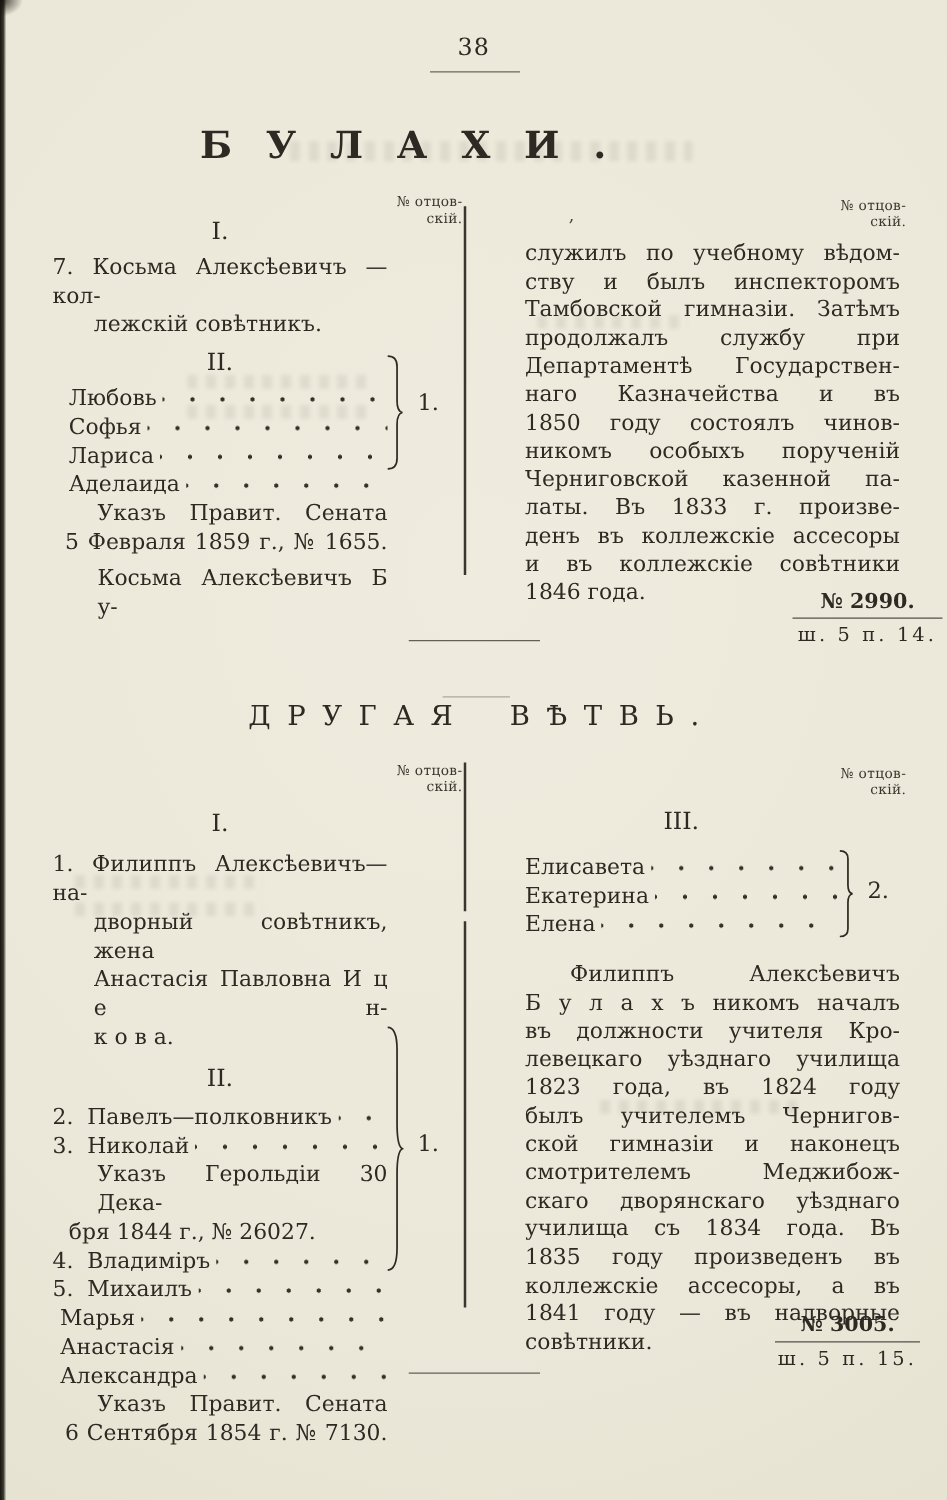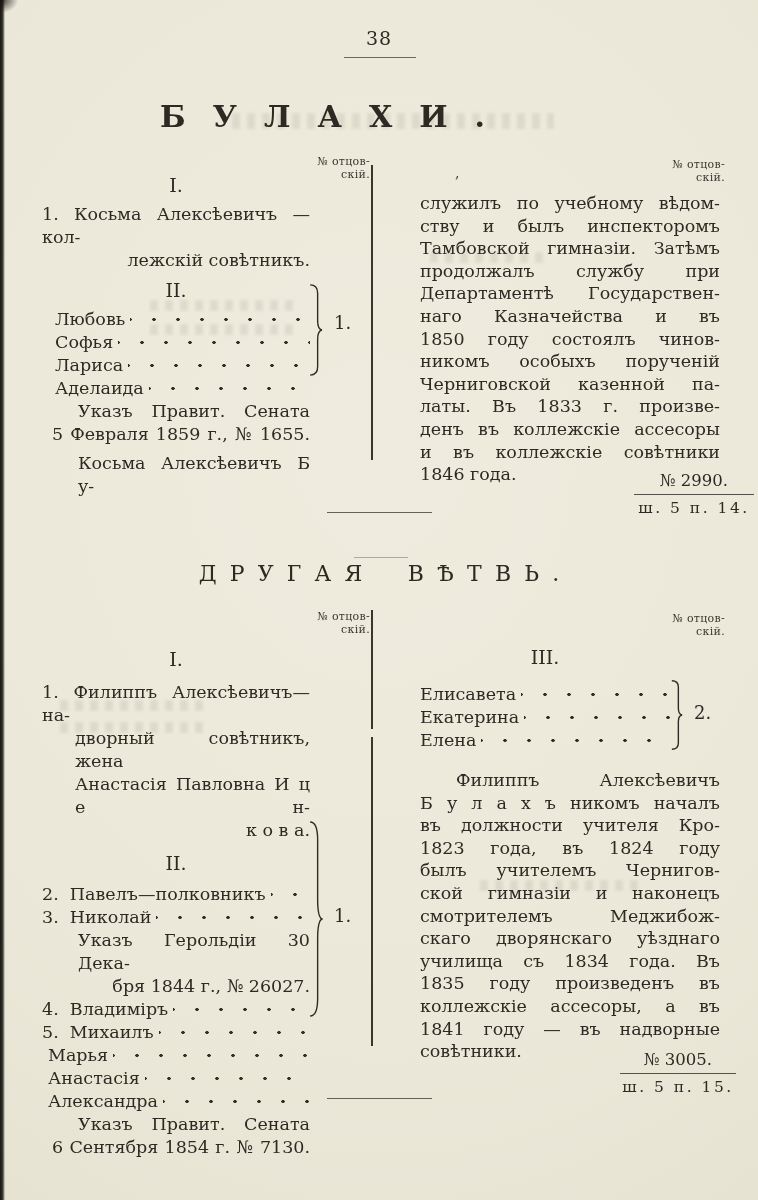--- a/index.html
+++ b/index.html
@@ -26,38 +26,38 @@
     font-size:22px;letter-spacing:.6em;word-spacing:.55em;padding-left:.6em;box-sizing:border-box;}
   .pre-title-rule{left:354px;top:557px;width:54px;height:1px;background:#8a867a;opacity:.65;}
   
   .colhdr{width:64px;font-size:11px;line-height:13px;text-align:right;color:#3a362e;letter-spacing:.3px;}
   
   .vrule{width:1.5px;background:#3a362f;}
   
   .divider{height:1.3px;background:#4c483f;opacity:.85;}
   
   .col{font-size:17.5px;}
-  .ln{line-height:23px;text-align:right;}
+  .ln{line-height:23px;}
   .pcol .ln{line-height:22.6px;}
   .jl{text-align:justify;text-align-last:justify;}
   .jl.end{text-align-last:left;}
   .p6{padding-left:6px;}  .p10{padding-left:10px;}  .p13{padding-left:13px;}
   .p33{padding-left:33px;} .p36{padding-left:36px;}
   .roman{text-align:center;font-size:19px;line-height:23px;}
   .lrow{display:flex;align-items:stretch;height:23px;line-height:23px;}
   .lname{white-space:pre;}
   .leader{flex:1;margin-left:5px;
     background-image:radial-gradient(circle,#342f27 1.5px,rgba(52,47,39,0) 1.9px);
     background-size:24px 100%;background-position:12px 54%;background-repeat:repeat-x;}
   .sp6{height:6px;} .sp7{height:7px;} .sp8{height:8px;} .sp10{height:10px;}
   .brace svg{display:block;width:100%;height:100%;}
   .groupnum{font-size:18px;line-height:22px;}
   .comma-art{font-size:14px;color:#45403a;}
   .refblock{text-align:center;}
-  .refnum{font-size:16.5px;line-height:20px;padding:0 4px 3px;border-bottom:1px solid #55504a;}
+  .refnum{font-size:16.5px;line-height:20px;padding:0 4px 3px;border-bottom:1px solid #55504a;font-weight:bold;}
   .refcode{font-size:15.5px;line-height:19px;padding-top:4px;letter-spacing:2.5px;}
 </style>
 </head>
 <body>
 
 <div class="page">
 
   <div class="abs edge-strip"></div>
   <div class="abs corner-smudge"></div>
   <div class="abs bleed" style="left:232px;top:113px;width:322px;height:16px;"></div>
@@ -78,21 +78,21 @@
   </div>
   <div class="abs colhdr" style="left:661px;top:158px;">
     <div>№ отцов-</div>
     <div>скій.</div>
   </div>
   <div class="abs vrule" style="left:371px;top:165px;height:295px;"></div>
 
   <div class="abs col" style="left:42px;top:174px;width:268px;">
     <div class="roman">I.</div>
     <div class="sp6"></div>
-    <div class="ln jl">1. Косьма Алексѣевичъ — кол-</div>
+    <div class="ln jl">7. Косьма Алексѣевичъ — кол-</div>
     <div class="ln p33">лежскій совѣтникъ.</div>
     <div class="sp7"></div>
     <div class="roman">II.</div>
     <div class="sp6"></div>
     <div class="lrow">
       <span class="lname p13">Любовь</span>
         <span class="leader"></span>
     </div>
     <div class="lrow">
       <span class="lname p13">Софья</span>
@@ -218,20 +218,21 @@
         <span class="leader"></span>
     </div>
     <div class="lrow" style="width:250px;">
       <span class="lname">Елена</span>
         <span class="leader"></span>
     </div>
     <div style="height:17px;"></div>
     <div class="ln jl p36">Филиппъ Алексѣевичъ</div>
     <div class="ln jl">Б у л а х ъ никомъ началъ</div>
     <div class="ln jl">въ должности учителя Кро-</div>
+    <div class="ln jl">левецкаго уѣзднаго училища</div>
     <div class="ln jl">1823 года, въ 1824 году</div>
     <div class="ln jl">былъ учителемъ Чернигов-</div>
     <div class="ln jl">ской гимназіи и наконецъ</div>
     <div class="ln jl">смотрителемъ Меджибож-</div>
     <div class="ln jl">скаго дворянскаго уѣзднаго</div>
     <div class="ln jl">училища съ 1834 года. Въ</div>
     <div class="ln jl">1835 году произведенъ въ</div>
     <div class="ln jl">коллежскіе ассесоры, а въ</div>
     <div class="ln jl">1841 году — въ надворные</div>
     <div class="ln jl end">совѣтники.</div>

